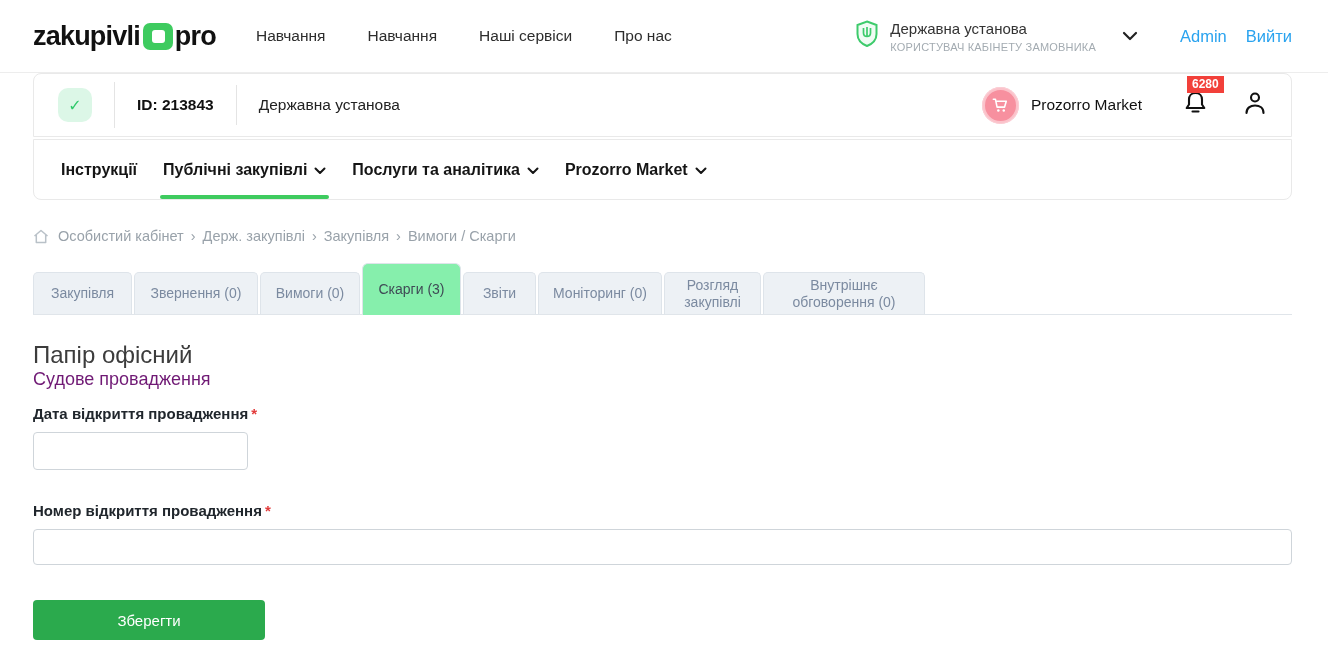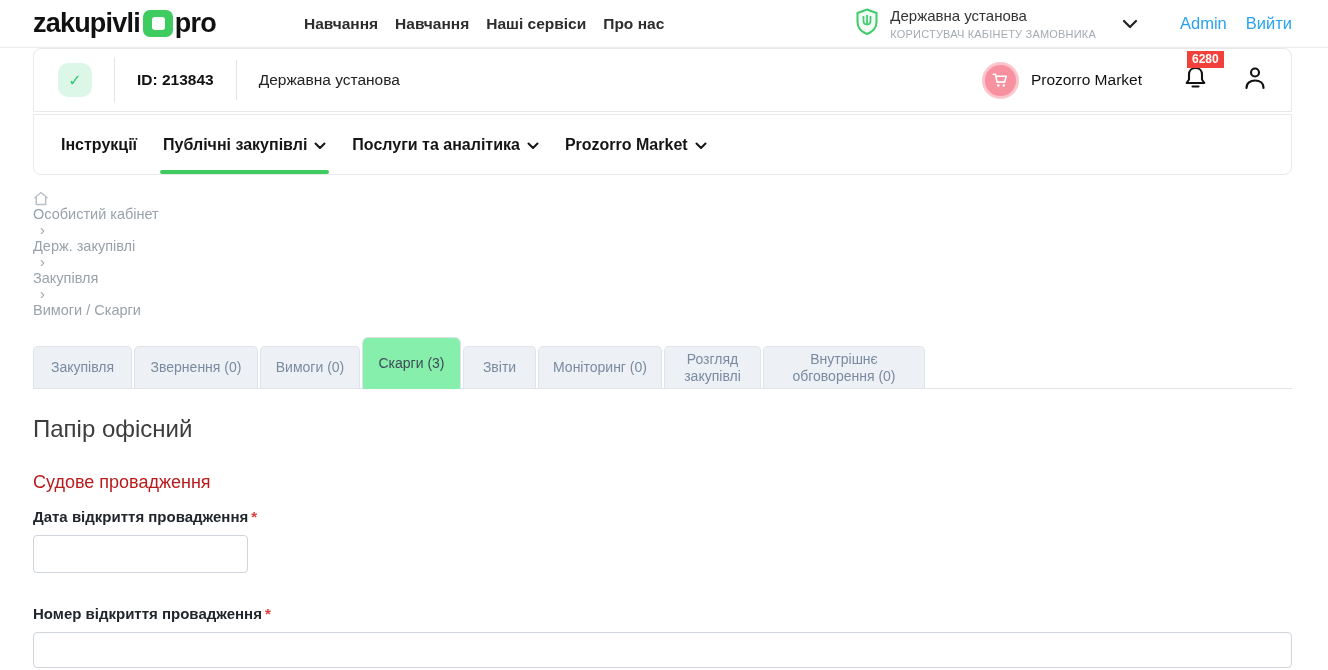--- a/index.html
+++ b/index.html
@@ -1,25 +1,25 @@
 <!DOCTYPE html>
 <html><head>
 <meta charset="utf-8">
 <style>
   * { margin:0; padding:0; box-sizing:border-box; }
   html,body { width:1328px; height:670px; background:#fff; overflow:hidden;
     font-family:"Liberation Sans","DejaVu Sans",sans-serif; color:#222; }
 
   
-  .header { height:48px; border-bottom:1px solid #ededed; display:flex; align-items:center; padding:0 36px 0 33px; }
+  .header { height:73px; border-bottom:1px solid #ededed; display:flex; align-items:center; padding:0 36px 0 33px; }
   .logo { display:flex; align-items:center; cursor:pointer; }
   .logo-text { font-size:27px; font-weight:bold; letter-spacing:-0.8px; color:#111; }
   .logo-sq { width:30px; height:27px; background:#3ecb5f; border-radius:7px; margin:0 2px 0 3px; position:relative; }
   .logo-sq::after { content:""; position:absolute; left:9px; top:7px; width:13px; height:13px; background:#fff; border-radius:3px; }
-  .header-menu { display:flex; gap:17px; margin-left:88px;font-weight:bold; }
+  .header-menu { display:flex; gap:42px; margin-left:40px; }
   .header-menu span { font-size:15.5px; color:#2d2d2d; cursor:pointer; }
   .user-block { margin-left:auto; display:flex; align-items:center; cursor:pointer; }
   .user-texts { margin-left:11px; }
   .user-org { font-size:15px; color:#333; }
   .user-role { font-size:11px; color:#a3abb1; margin-top:4px; letter-spacing:.2px; }
   .chev { display:inline-block; }
   .user-chev { margin-left:26px; }
   .admin-links { display:flex; gap:19px; margin-left:42px; }
   .admin-links span { color:#2aa3ef; font-size:16.5px; cursor:pointer; }
 
@@ -36,37 +36,37 @@
   .bell-wrap { position:relative; margin-right:34px; cursor:pointer; }
   .badge { position:absolute; top:-14px; left:5px; background:#f2403a; color:#fff; font-size:12px; font-weight:bold; padding:2px 5px; border-radius:0; line-height:1.1; }
   .person-wrap { cursor:pointer; }
 
   
   .nav-card { margin:2px 36px 0 33px; height:61px; border:1px solid #e9e9e9; border-radius:0 0 8px 8px; display:flex; align-items:stretch; padding:0 14px; }
   .nav-item { font-size:16px; font-weight:bold; color:#151515; display:flex; align-items:center; gap:7px; margin:0 13px; position:relative; cursor:pointer; white-space:nowrap; }
   .nav-item.active::after { content:""; position:absolute; left:-3px; right:-3px; bottom:0; height:4px; background:#3ecb5f; border-radius:3px; }
 
   
-  .breadcrumb { margin:16px 36px 0 33px; display:flex; align-items:flex-start; font-size:14.5px; color:#99a2aa;flex-direction:column; }
+  .breadcrumb { margin:28px 36px 0 33px; display:flex; align-items:flex-end; font-size:14.5px; color:#99a2aa; }
   .breadcrumb .crumb { cursor:pointer; }
   .breadcrumb .sep { margin:0 7px; }
   .home-ic { margin-right:9px; display:flex; }
 
   
   .tabs { margin:19px 36px 0 33px; display:flex; align-items:flex-end; border-bottom:1px solid #e0e5ea; }
   .tab { height:42px; background:#edf1f5; border:1px solid #dee4ea; border-bottom:none; border-radius:5px 5px 0 0; margin-right:2px; display:flex; align-items:center; justify-content:center; text-align:center; color:#7b8aa0; font-size:14px; line-height:1.2; padding:0 8px; cursor:pointer; }
   .tab:nth-child(1){ width:99px; } .tab:nth-child(2){ width:124px; } .tab:nth-child(3){ width:100px; }
   .tab:nth-child(4){ width:99px; }  .tab:nth-child(5){ width:73px; }  .tab:nth-child(6){ width:124px; }
   .tab:nth-child(7){ width:97px; }  .tab:nth-child(8){ width:162px; }
   .tab.active { height:52px; background:#86efac; margin-bottom:-1px; color:#3f4a55; border-radius:6px 6px 0 0; }
 
   
   .content { padding:0 36px 0 33px; }
   .page-title { font-size:24px; font-weight:normal; color:#3c3c3c; margin-top:26px; }
-  .section-title { font-size:18px; color:#b91c1c; margin-top:29px; }
+  .section-title { font-size:18px; color:#701a75; }
   .field-label { font-size:15px; font-weight:bold; color:#20262c; margin-top:15px; }
   .field-label.second { margin-top:32px; }
   .req { color:#e23b3b; margin-left:3px; }
   .input { display:block; border:1px solid #cfd5da; border-radius:4px; margin-top:10px; font-size:15px; padding:0 10px; color:#333; outline:none; }
   .input-date { width:215px; height:38px; }
   .input-number { width:1259px; height:36px; }
   .save-btn { display:block; margin-top:35px; width:232px; height:40px; background:#2baa4d; border:none; border-radius:4px; color:#fff; font-size:15px; font-family:inherit; cursor:pointer; }
 </style>
 </head>
 <body>

